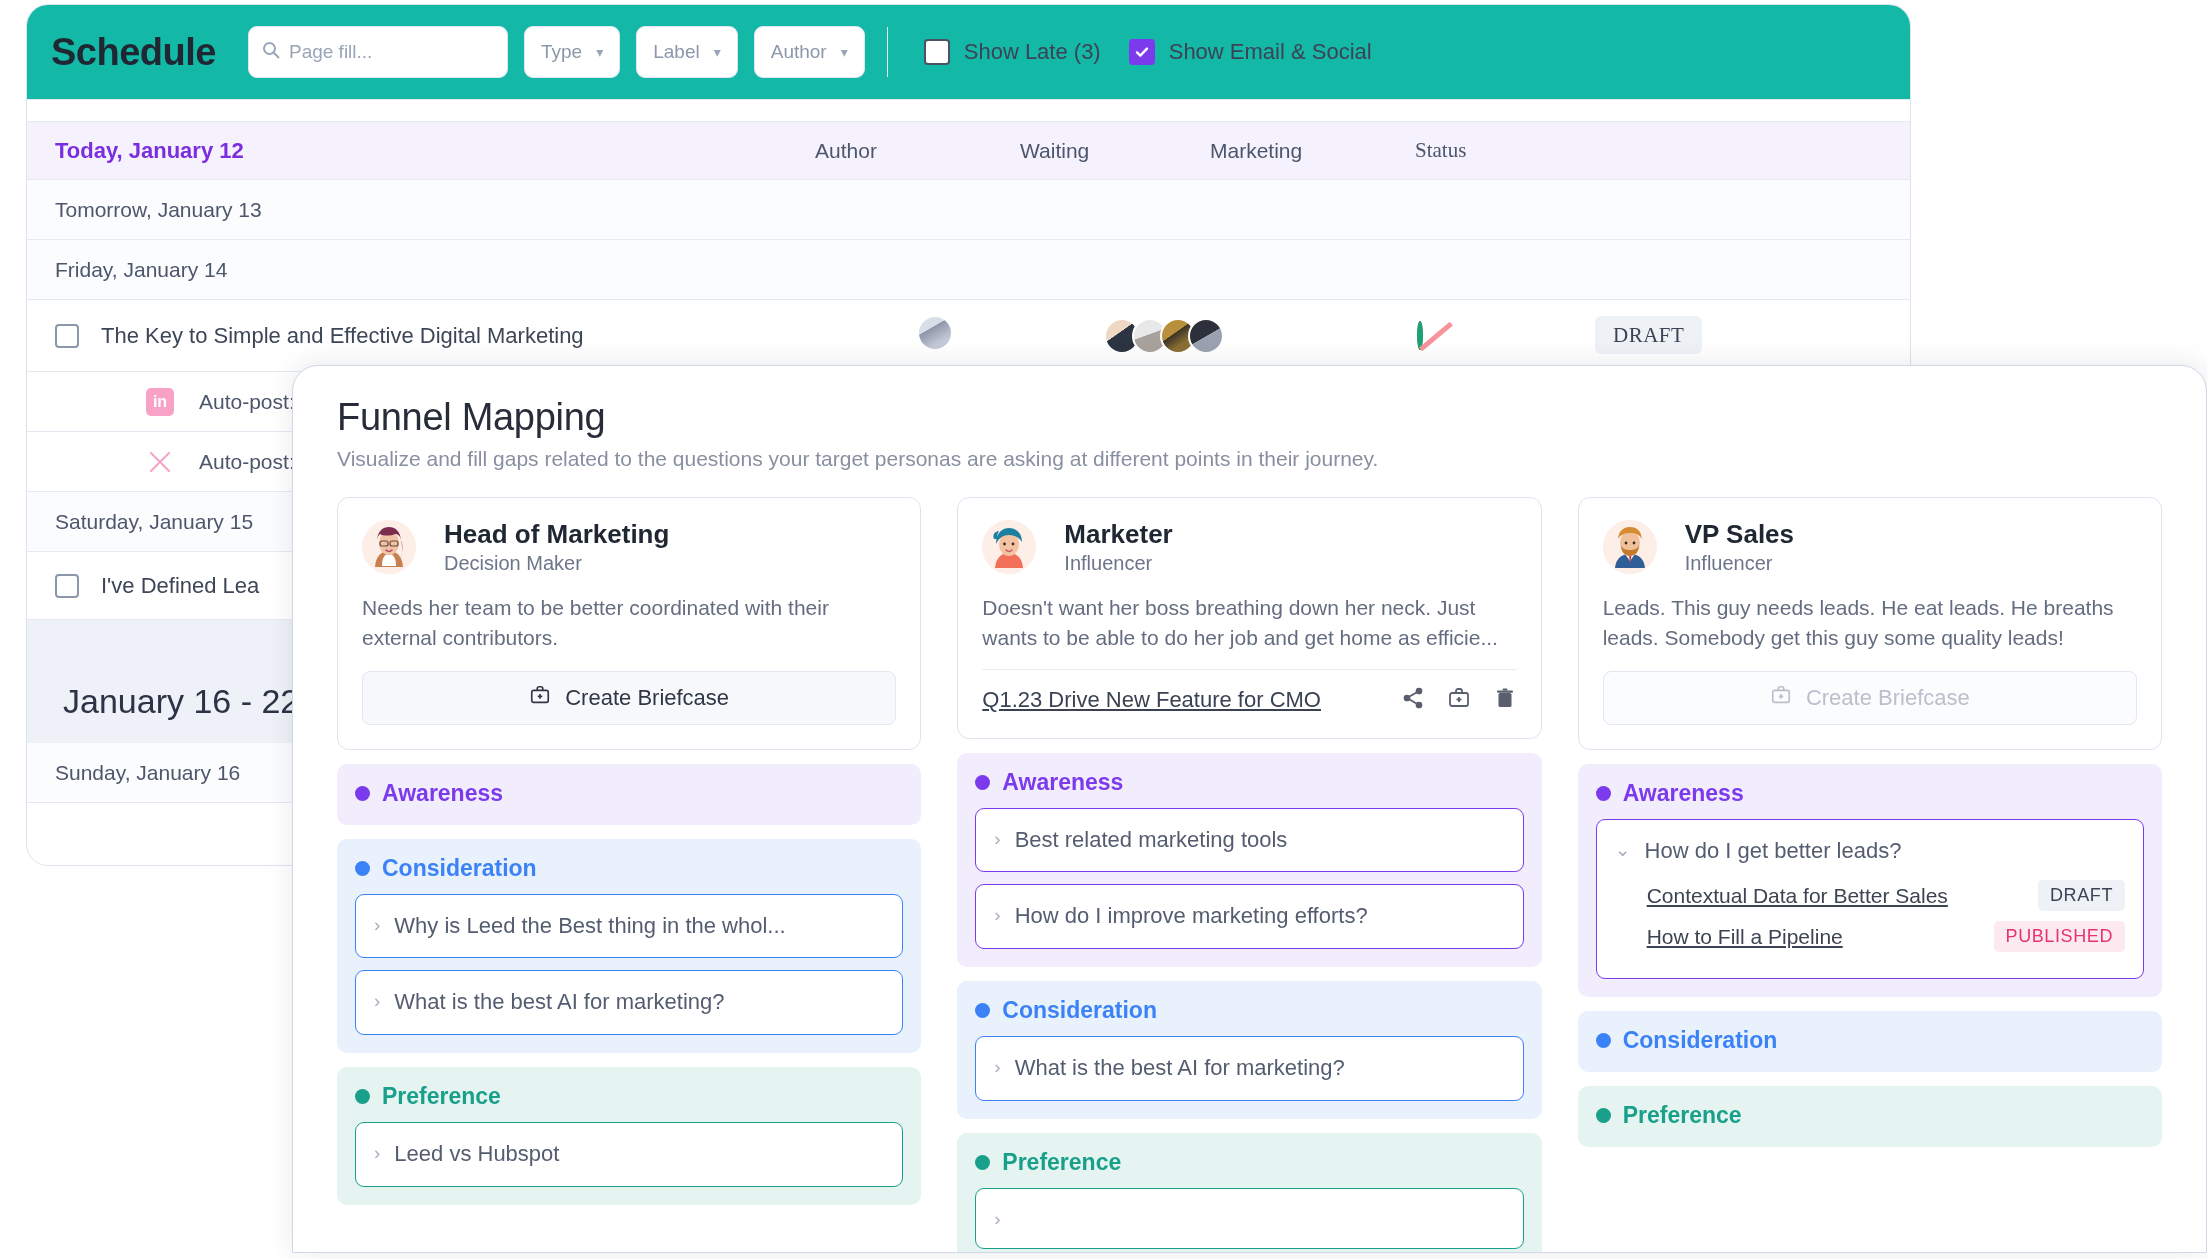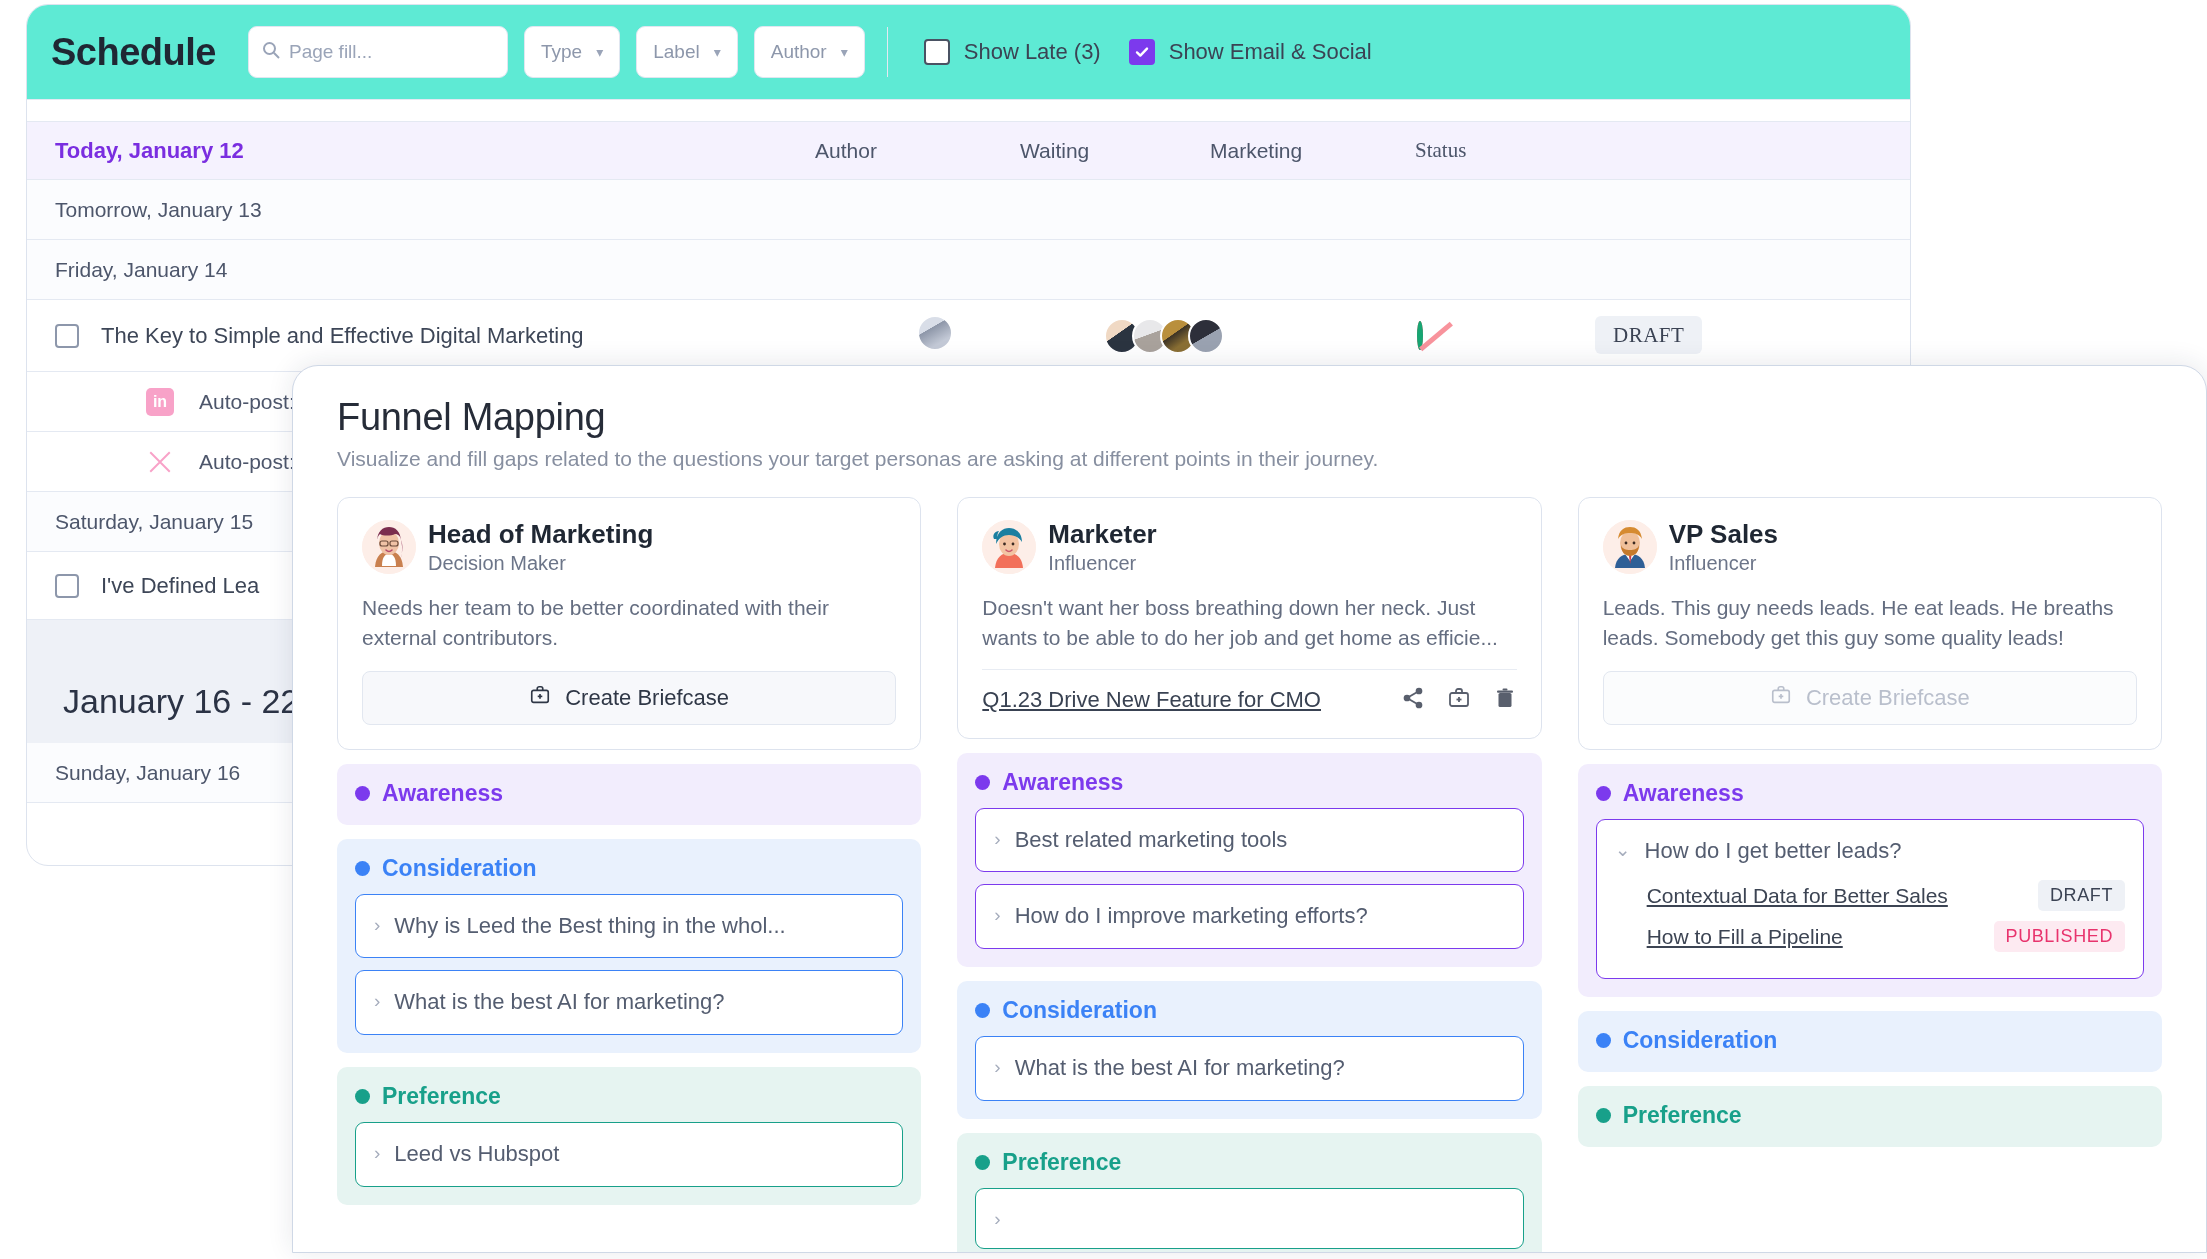--- a/index.html
+++ b/index.html
@@ -15,21 +15,21 @@
   .app-window {
     position: absolute; left: 26px; top: 4px;
     width: 1885px; height: 862px;
     background: #ffffff;
     border: 1px solid #dde3ee;
     border-radius: 22px;
     overflow: hidden;
   }
   .app-header {
     height: 95px;
-    background: #5eead4;
+    background: #14b8a6;
     display: flex; align-items: center;
     padding: 0 0 0 24px;
     gap: 16px;
     border-bottom: 1px solid #e4e9f2;
   }
   .app-title {
     font-size: 38px; font-weight: 700; color: #1f2733;
     letter-spacing: -0.5px;
     margin-right: 16px;
   }
@@ -144,21 +144,21 @@
 
   .cols { display: flex; gap: 36px; margin-top: 26px; }
   .col { flex: 1 1 0; min-width: 0; }
 
   .persona-card {
     border: 1px solid #dde3ee; border-radius: 12px;
     padding: 22px 24px 24px 24px; background: #fff;
     min-height: 234px;
     display: flex; flex-direction: column;
   }
-  .persona-head { display: flex; align-items: center; gap: 12px; }
+  .persona-head { display: flex; align-items: center; gap: 28px; }
   .persona-av {
     width: 54px; height: 54px; border-radius: 50%;
     background: #fdeee8; flex: 0 0 auto; overflow: hidden; position: relative;
   }
   .persona-name { font-size: 26px; font-weight: 700; color: #1f2733; line-height: 1.15; }
   .persona-role { font-size: 20px; color: #6c7589; margin-top: 2px; }
   .persona-desc { font-size: 21px; color: #646d80; line-height: 1.42; margin-top: 18px; flex: 1 1 auto; }
   .btn-brief {
     margin-top: 18px; height: 54px;
     border: 1px solid #e2e7f0; border-radius: 8px; background: #f7f8fb;

